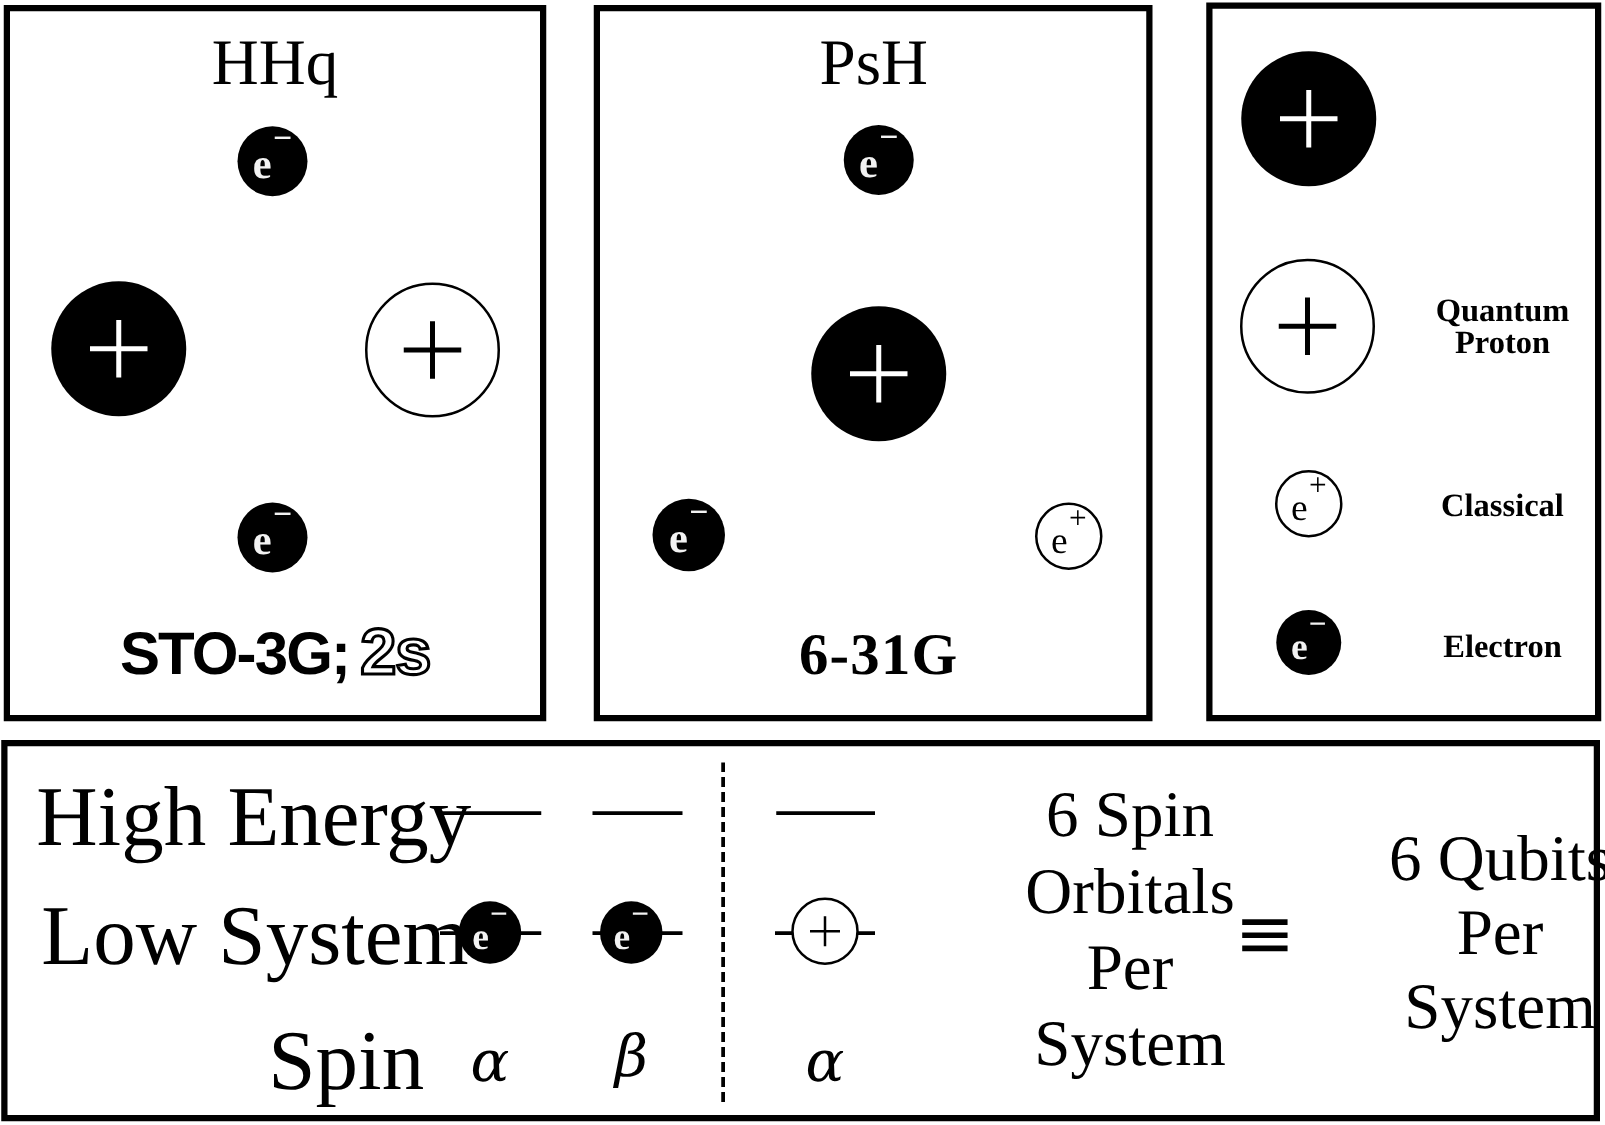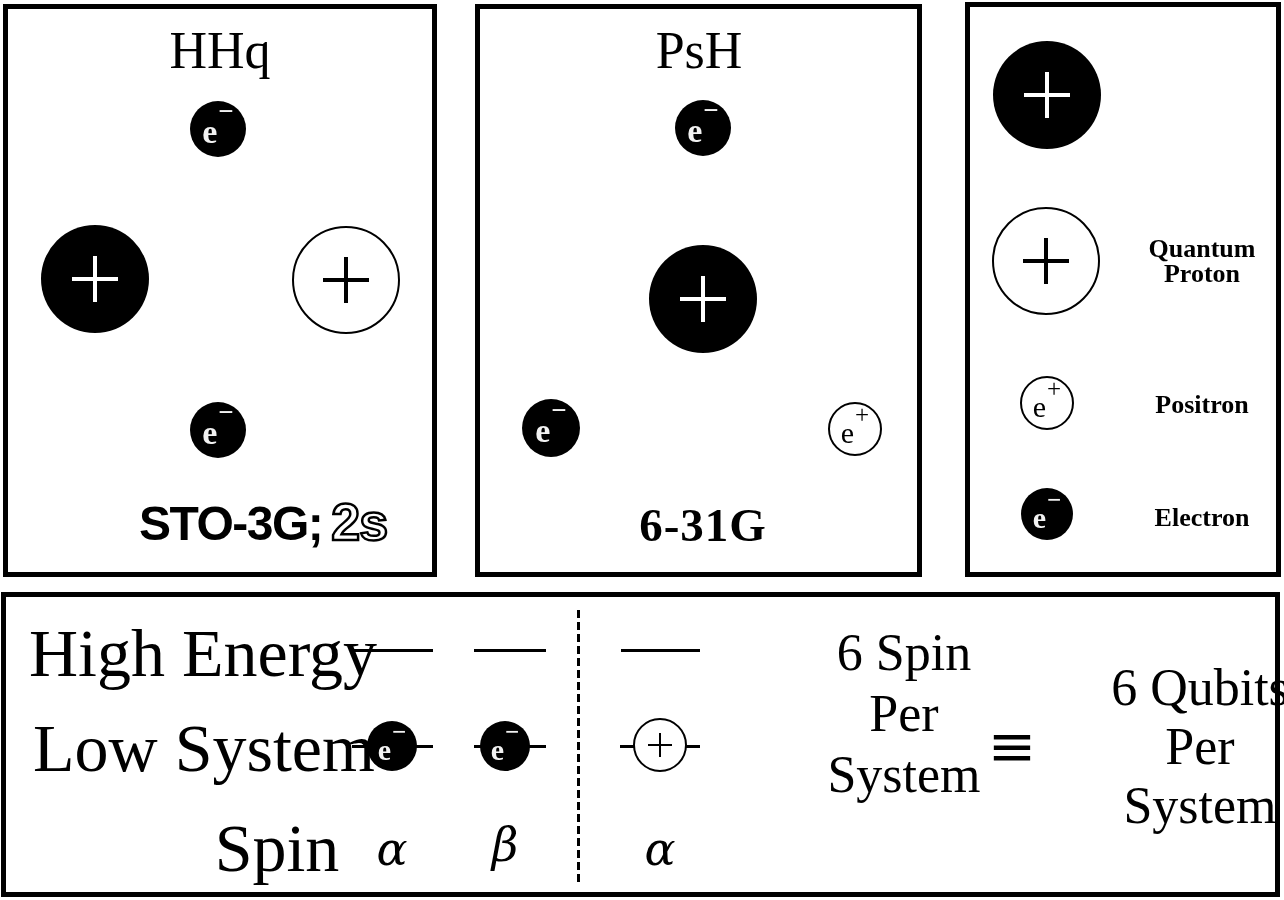--- a/index.html
+++ b/index.html
@@ -76,21 +76,21 @@
   </div>
 
   <div class="particle p-white" style="left:292px; top:226px; width:108px; height:108px; border-width:2px;">
     <span class="plus plus-big ink-black"></span>
   </div>
 
   <div class="particle p-black" style="left:190px; top:402px; width:56px; height:56px;">
     <span class="psym"><span>e</span><sup>−</sup></span>
   </div>
 
-  <div class="ctext" style="left:220px; top:522px;margin-left:43px;">
+  <div class="ctext" style="left:220px; top:522px;">
     <span class="basis-row">
       <span class="basis-bold">STO-3G;</span>
       <span class="basis-outline">2s</span>
     </span>
   </div>
 
   <div class="panel" style="left:475px; top:4px; width:447px; height:573px;"></div>
 
   <div class="ctext title" style="left:699px; top:51px;font-family:Liberation Serif, serif;">PsH</div>
 
@@ -123,21 +123,21 @@
   </div>
   <div class="ctext legend-label" style="left:1202px; top:261px;">
     <div>Quantum</div>
     <div>Proton</div>
   </div>
 
   <div class="particle p-white" style="left:1020px; top:376px; width:54px; height:54px;">
     <span class="psym psym-reg psym-sm"><span>e</span><sup>+</sup></span>
   </div>
   <div class="ctext legend-label" style="left:1202px; top:404px;">
-    <div>Positron</div>
+    <div>Classical</div>
   </div>
 
   <div class="particle p-black" style="left:1021px; top:488px; width:52px; height:52px;">
     <span class="psym psym-sm"><span>e</span><sup>−</sup></span>
   </div>
   <div class="ctext legend-label" style="left:1202px; top:517px;text-align:right;">
     <div>Electron</div>
   </div>
 
   <div class="panel" style="left:1px; top:592px; width:1279px; height:305px;"></div>
@@ -166,20 +166,21 @@
 
   <div class="hline" style="left:621px; top:649px; width:79px;"></div>
   <div class="hline hline-thin" style="left:620px; top:745px; width:80px;"></div>
   <div class="particle p-white p-thin" style="left:633px; top:718px; width:54px; height:54px;">
     <span class="plus plus-small ink-black"></span>
   </div>
   <div class="ctext greek" style="left:660px; top:849px;">α</div>
 
   <div class="vstack" style="left:873px; top:622px; line-height:61px;margin-left:31px;">
     <div>6 Spin</div>
+    <div>Orbitals</div>
     <div>Per</div>
     <div>System</div>
   </div>
 
   <div class="ctext equiv" style="left:1012px; top:746px;">≡</div>
 
   <div class="vstack" style="left:1152px; top:658px; line-height:59px;margin-left:48px;">
     <div>6 Qubits</div>
     <div>Per</div>
     <div>System</div>

